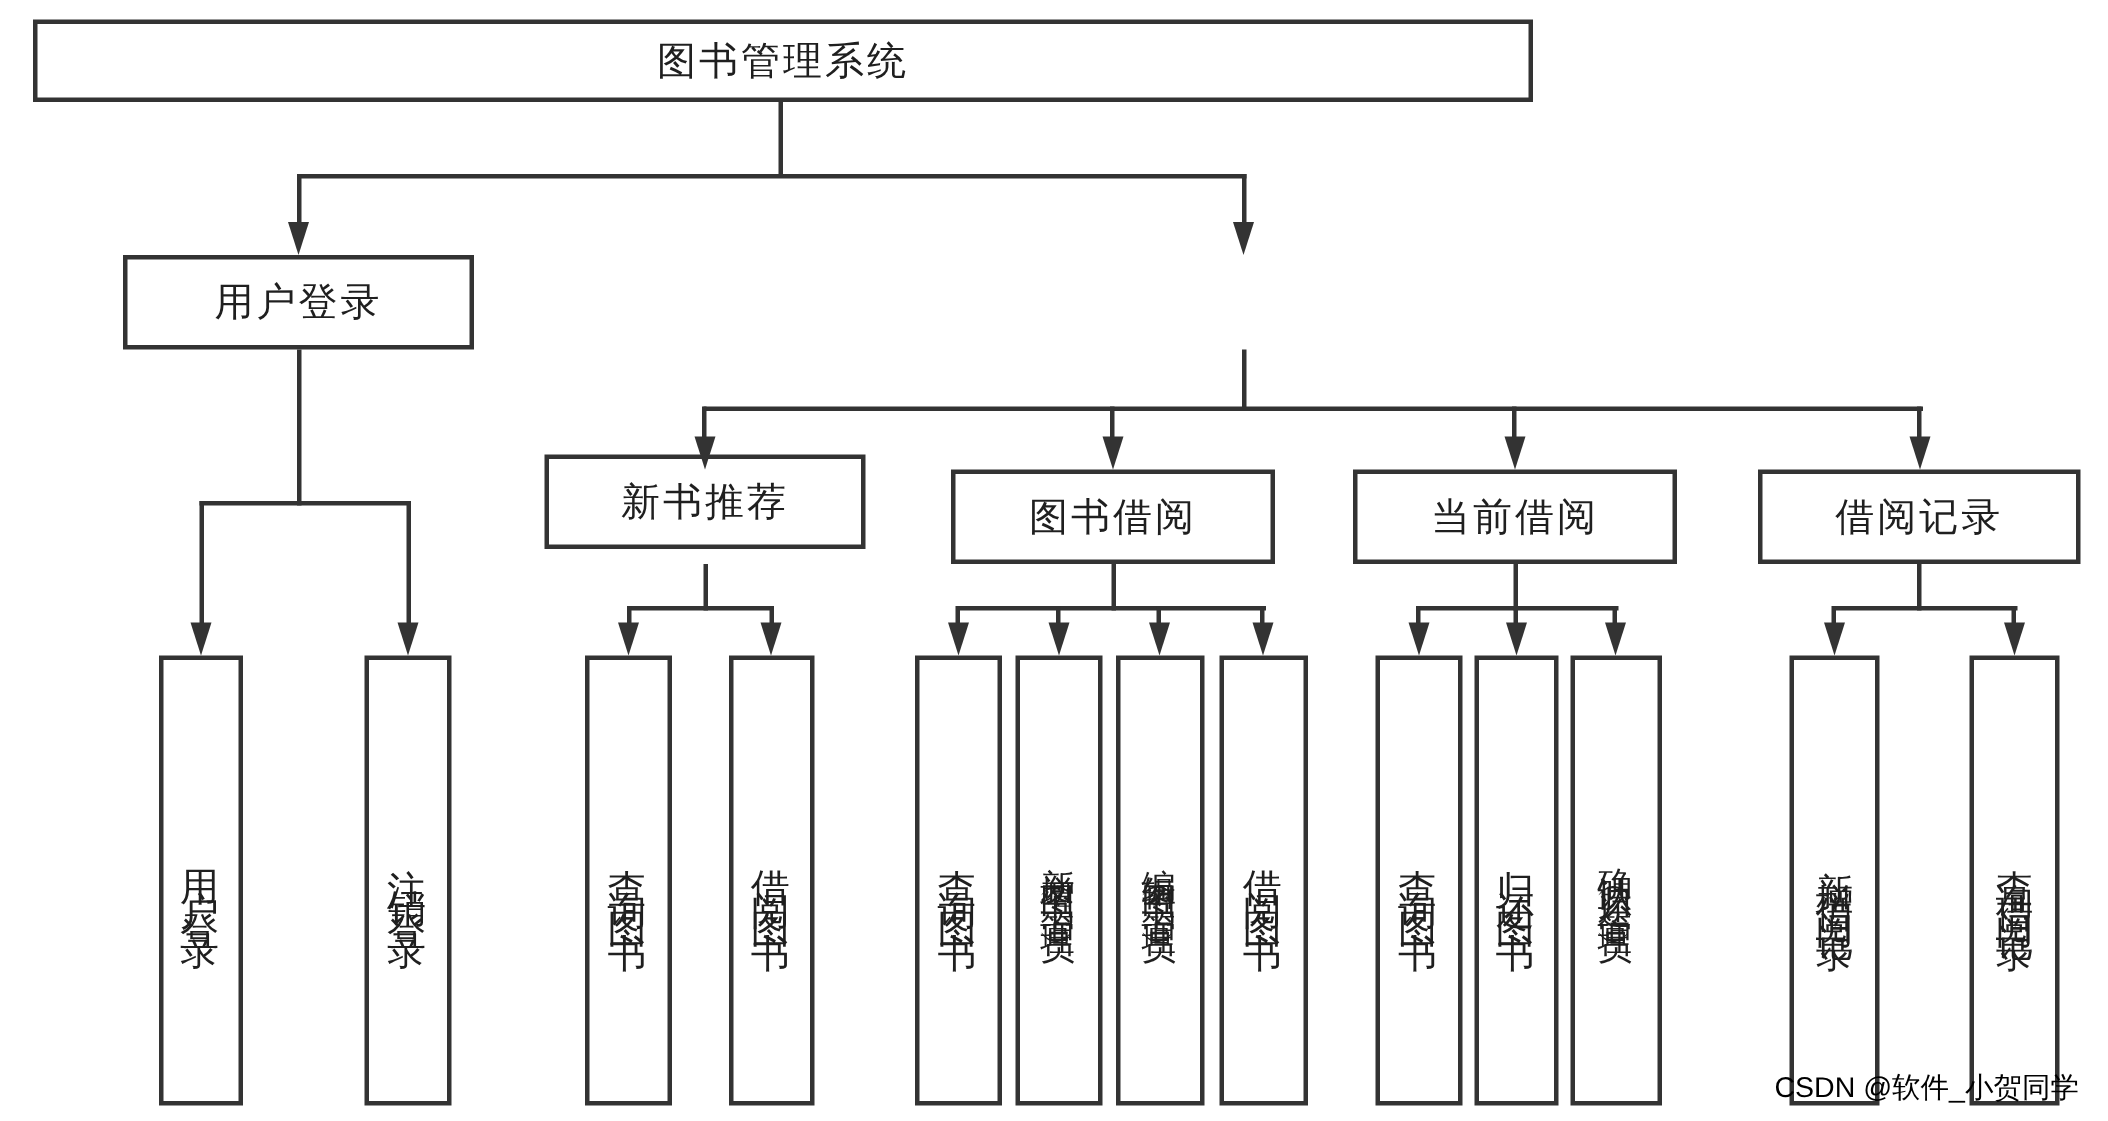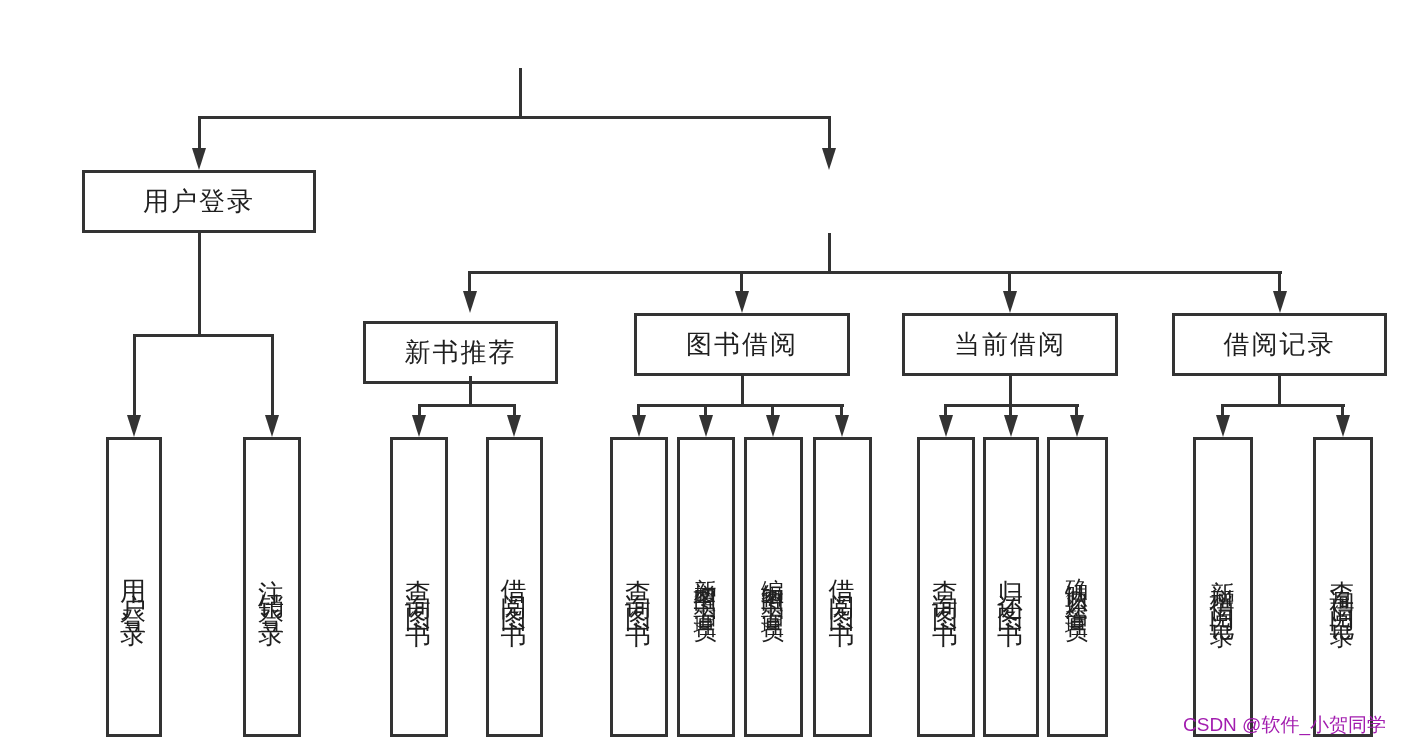--- a/index.html
+++ b/index.html
@@ -40,36 +40,39 @@
     width: 0; height: 0;
     border-left: 7px solid transparent;
     border-right: 7px solid transparent;
     border-top: 22px solid #333333;
   }
   .watermark {
     position: absolute;
     left: 1183px;
     top: 712px;
     font-size: 19px;
-    color: #a21caf;
+    color: #000000;
     white-space: nowrap;
     z-index: 10;
   }
 </style>
 </head>
 <body>
 
 <div class="stage">
 
+  <div class="box" style="left:22px; top:13px; width:1000px; height:55px;">
+    <span class="lbl">图书管理系统</span>
+  </div>
 
   <div class="box" style="left:82px; top:170px; width:234px; height:63px;">
     <span class="lbl">用户登录</span>
   </div>
 
-  <div class="box" style="left:363px; top:321px; width:195px; height:63px;">
+  <div class="box" style="left:363px; top:303px; width:214px; height:63px;">
     <span class="lbl">新书推荐</span>
   </div>
   <div class="box" style="left:902px; top:313px; width:216px; height:63px;">
     <span class="lbl">当前借阅</span>
   </div>
   <div class="box" style="left:634px; top:313px; width:216px; height:63px;">
     <span class="lbl">图书借阅</span>
   </div>
   <div class="box" style="left:1172px; top:313px; width:215px; height:63px;">
     <span class="lbl">借阅记录</span>

